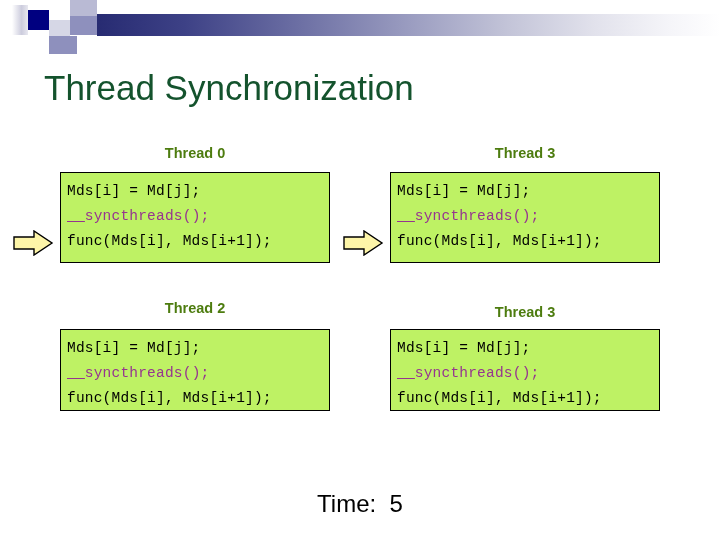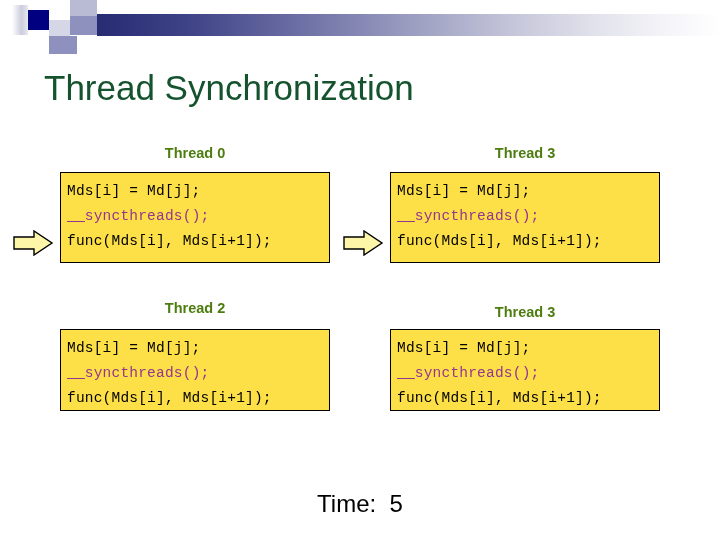--- a/index.html
+++ b/index.html
@@ -63,21 +63,21 @@
     position: absolute;
     font-size: 14.5px;
     font-weight: bold;
     color: #4d7c0f;
     white-space: nowrap;
     text-align: center;
   }
   .code-box {
     position: absolute;
     border: 1.6px solid #000000;
-    background: #fde047;
+    background: #bef264;
     box-sizing: border-box;
     padding: 6px 0 6px 6px;
   }
   .code-line {
     font-family: "Liberation Mono", "DejaVu Sans Mono", monospace;
     font-size: 14.5px;
     line-height: 25px;
     color: #000000;
     white-space: pre;
     letter-spacing: 0.2px;

